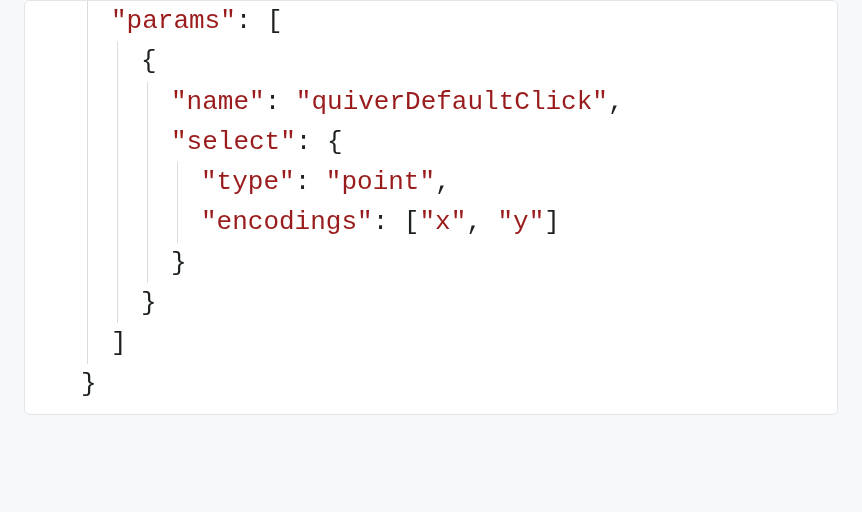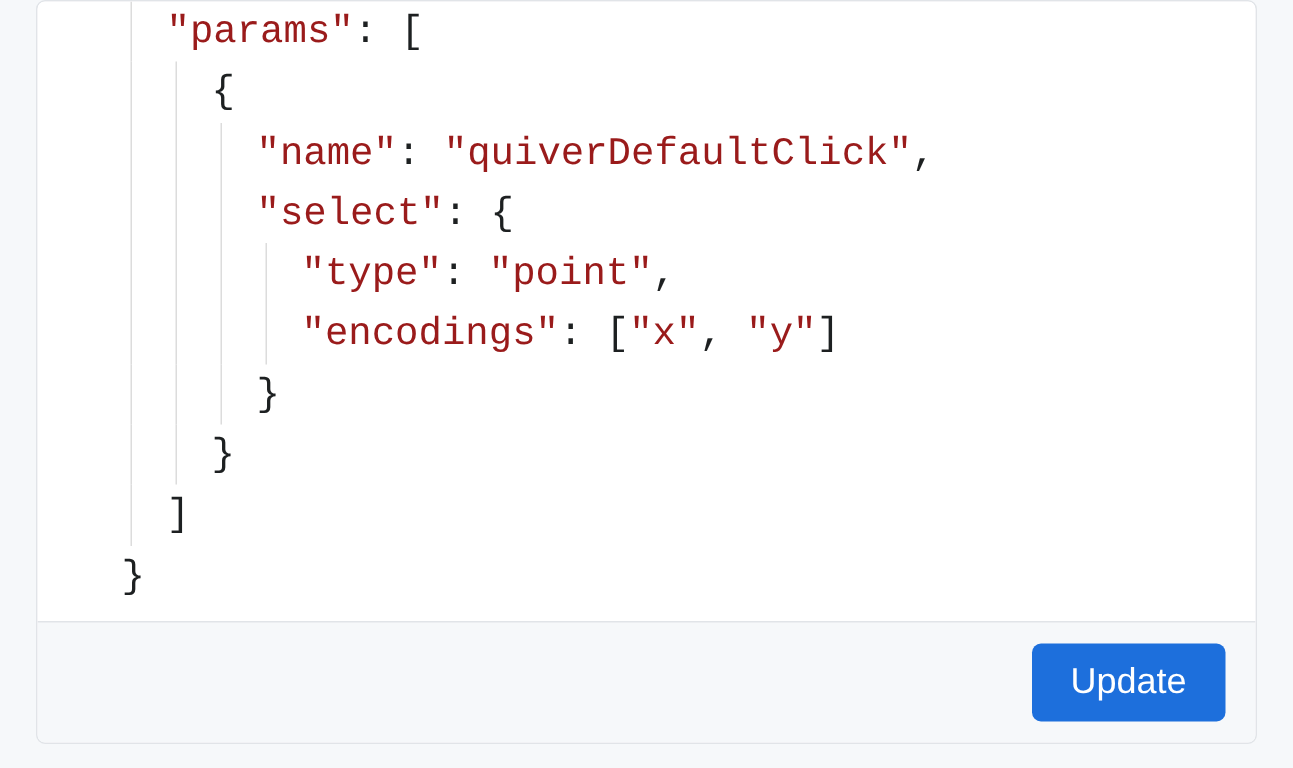--- a/index.html
+++ b/index.html
@@ -73,17 +73,14 @@
         <div class="code-line" style="padding-left: 102px;"><span class="guide" style="left: 48px;"></span><span class="guide" style="left: 78px;"></span><span class="tok-punc">{</span></div>
         <div class="code-line" style="padding-left: 132px;"><span class="guide" style="left: 48px;"></span><span class="guide" style="left: 78px;"></span><span class="guide" style="left: 108px;"></span><span class="tok-key">"name"</span><span class="tok-punc">: </span><span class="tok-str">"quiverDefaultClick"</span><span class="tok-punc">,</span></div>
         <div class="code-line" style="padding-left: 132px;"><span class="guide" style="left: 48px;"></span><span class="guide" style="left: 78px;"></span><span class="guide" style="left: 108px;"></span><span class="tok-key">"select"</span><span class="tok-punc">: {</span></div>
         <div class="code-line" style="padding-left: 162px;"><span class="guide" style="left: 48px;"></span><span class="guide" style="left: 78px;"></span><span class="guide" style="left: 108px;"></span><span class="guide" style="left: 138px;"></span><span class="tok-key">"type"</span><span class="tok-punc">: </span><span class="tok-str">"point"</span><span class="tok-punc">,</span></div>
         <div class="code-line" style="padding-left: 162px;"><span class="guide" style="left: 48px;"></span><span class="guide" style="left: 78px;"></span><span class="guide" style="left: 108px;"></span><span class="guide" style="left: 138px;"></span><span class="tok-key">"encodings"</span><span class="tok-punc">: [</span><span class="tok-str">"x"</span><span class="tok-punc">, </span><span class="tok-str">"y"</span><span class="tok-punc">]</span></div>
         <div class="code-line" style="padding-left: 132px;"><span class="guide" style="left: 48px;"></span><span class="guide" style="left: 78px;"></span><span class="guide" style="left: 108px;"></span><span class="tok-punc">}</span></div>
         <div class="code-line" style="padding-left: 102px;"><span class="guide" style="left: 48px;"></span><span class="guide" style="left: 78px;"></span><span class="tok-punc">}</span></div>
         <div class="code-line" style="padding-left: 72px;"><span class="guide" style="left: 48px;"></span><span class="tok-punc">]</span></div>
         <div class="code-line" style="padding-left: 42px;"><span class="tok-punc">}</span></div>
       </div>
-    <div class="footer">
-      <button class="btn">Update</button>
-    </div>
   </div>
 </div>
 
 </body></html>

